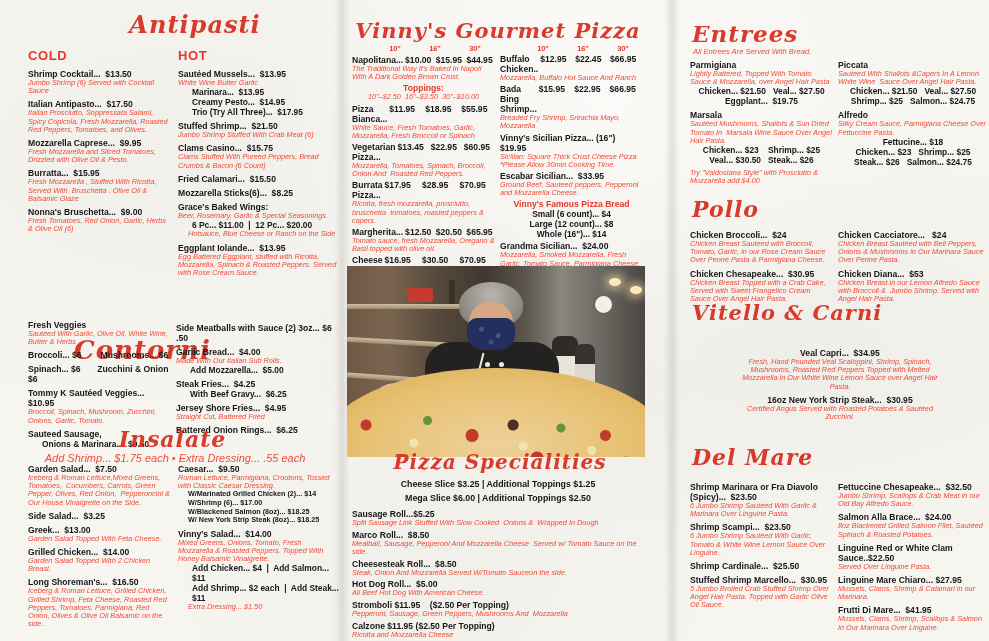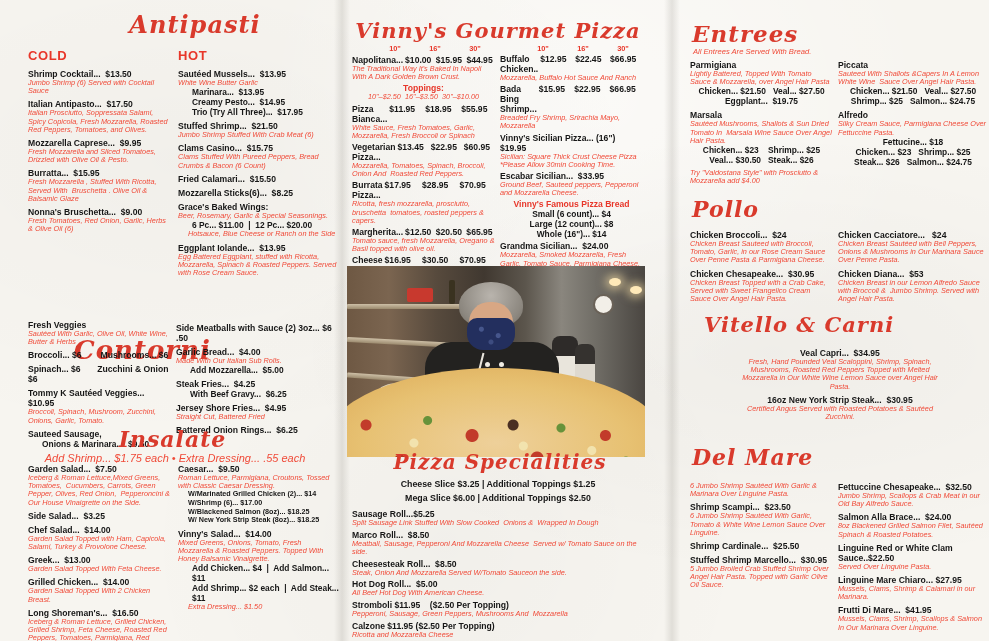--- a/index.html
+++ b/index.html
@@ -59,21 +59,21 @@
   #spec-items{left:352px;top:509px;width:292px;}
   #spec-items .entry{margin-bottom:2.5px;}
 
   #entrees-title{left:692px;top:20px;font-size:23px;}
   #entrees-sub{position:absolute;left:693px;top:47px;font-style:italic;font-size:7.6px;color:#f04a38;}
   #entrees-col1{left:690px;top:60px;width:143px;}
   #entrees-col2{left:838px;top:60px;width:150px;}
   #pollo-title{left:692px;top:196px;font-size:22px;}
   #pollo-col1{left:690px;top:230px;width:143px;}
   #pollo-col2{left:838px;top:230px;width:150px;}
-  #vitello-title{left:692px;top:312px;font-size:21px;margin-left:12px;}
+  #vitello-title{left:692px;top:300px;font-size:21px;}
   #vitello-items{left:740px;top:348px;width:200px;text-align:center;}
   #delmare-title{left:692px;top:444px;font-size:22px;}
   #delmare-col1{left:690px;top:482px;width:145px;}
   #delmare-col2{left:838px;top:482px;width:152px;}
 
   
   .photo{position:absolute;left:347px;top:266px;width:298px;height:191px;overflow:hidden;
     background:linear-gradient(90deg,#6e5843 0%,#7b6550 14%,#574a3d 30%,#403830 46%,#5c564d 60%,#8a867e 72%,#6f6c65 84%,#4a4641 100%);}
   .ph-shelf{position:absolute;height:5px;background:linear-gradient(#cdbfa6,#9b8a6e);border-radius:1px;}
   .ph-sh1{left:0;top:38px;width:120px;}
@@ -231,24 +231,20 @@
   <div id="insalate-note">Add Shrimp... $1.75 each • Extra Dressing... .55 each</div>
   <div class="col" id="insalate-col1">
       <div class="entry">
         <div class="iname">Garden Salad...  $7.50</div>
         <div class="idesc">Iceberg &amp; Roman Lettuce,Mixed Greens, Tomatoes,  Cucumbers, Carrots, Green Pepper, Olives, Red Onion,  Pepperoncini &amp; Our House Vinaigrette on the Side.</div>
       </div>
       <div class="entry">
         <div class="iname">Side Salad...  $3.25</div>
       </div>
       <div class="entry">
-        <div class="iname">Chef Salad...  $14.00</div>
-        <div class="idesc">Garden Salad Topped with Ham, Capicola, Salami, Turkey &amp; Provolone Cheese.</div>
-      </div>
-      <div class="entry">
         <div class="iname">Greek...  $13.00</div>
         <div class="idesc">Garden Salad Topped With Feta Cheese.</div>
       </div>
       <div class="entry">
         <div class="iname">Grilled Chicken...  $14.00</div>
         <div class="idesc">Garden Salad Topped With 2 Chicken Breast.</div>
       </div>
       <div class="entry">
         <div class="iname">Long Shoreman's...  $16.50</div>
         <div class="idesc">Iceberg &amp; Roman Lettuce, Grilled Chicken, Grilled Shrimp, Feta Cheese, Roasted Red Peppers, Tomatoes, Parmigiana, Red Onion, Olives &amp; Olive Oil Balsamic on the side.</div>
@@ -473,20 +469,21 @@
       </div>
       <div class="entry">
         <div class="iname center">16oz New York Strip Steak...  $30.95</div>
         <div class="idesc center">Certified Angus Served with Roasted Potatoes &amp; Sautéed Zucchini.</div>
       </div>
     </div>
 
   <div class="sec-title" id="delmare-title">Del Mare</div>
   <div class="col" id="delmare-col1">
       <div class="entry">
+        <div class="iname">Shrimp Marinara or Fra Diavolo (Spicy)...  $23.50</div>
         <div class="idesc">6 Jumbo Shrimp Sautéed With Garlic &amp; Marinara Over Linguine Pasta.</div>
       </div>
       <div class="entry">
         <div class="iname">Shrimp Scampi...  $23.50</div>
         <div class="idesc">6 Jumbo Shrimp Sautéed With Garlic, Tomato &amp; White Wine Lemon Sauce Over Linguine.</div>
       </div>
       <div class="entry">
         <div class="iname">Shrimp Cardinale...  $25.50</div>
       </div>
       <div class="entry">

